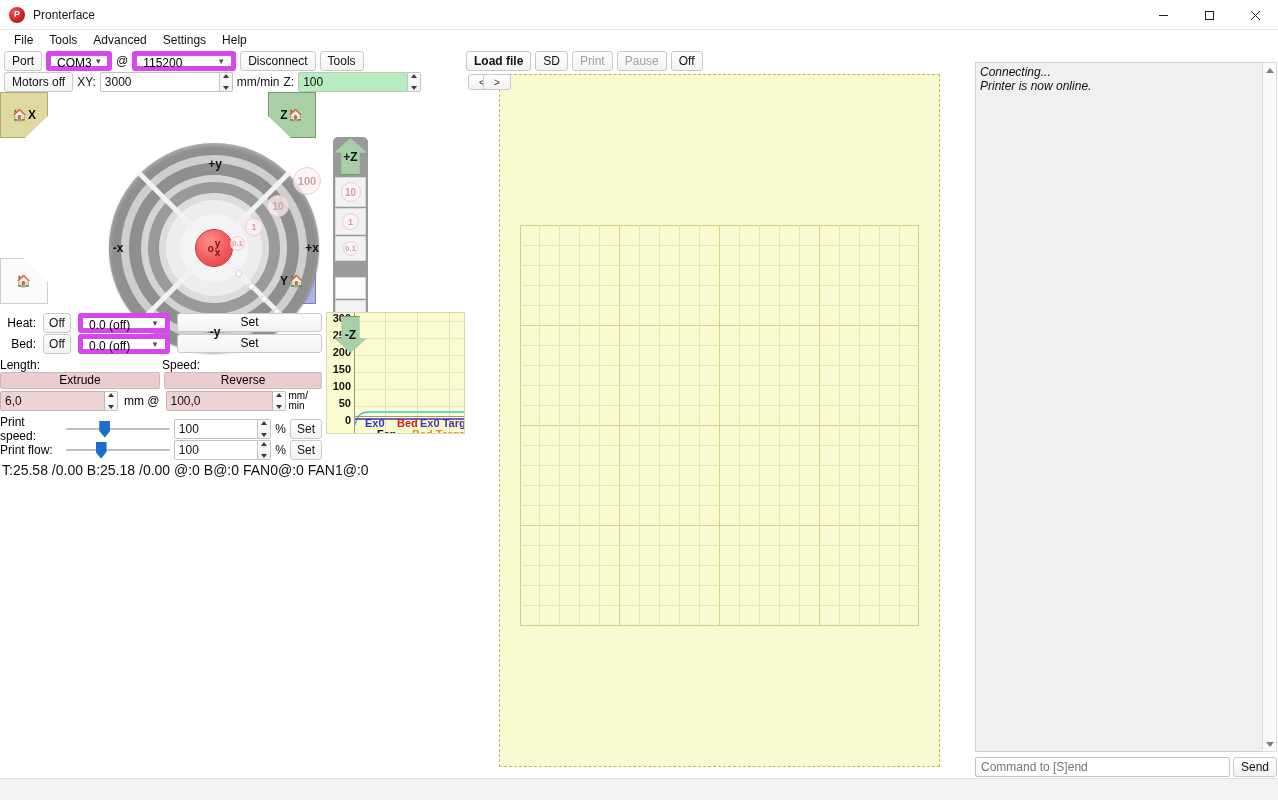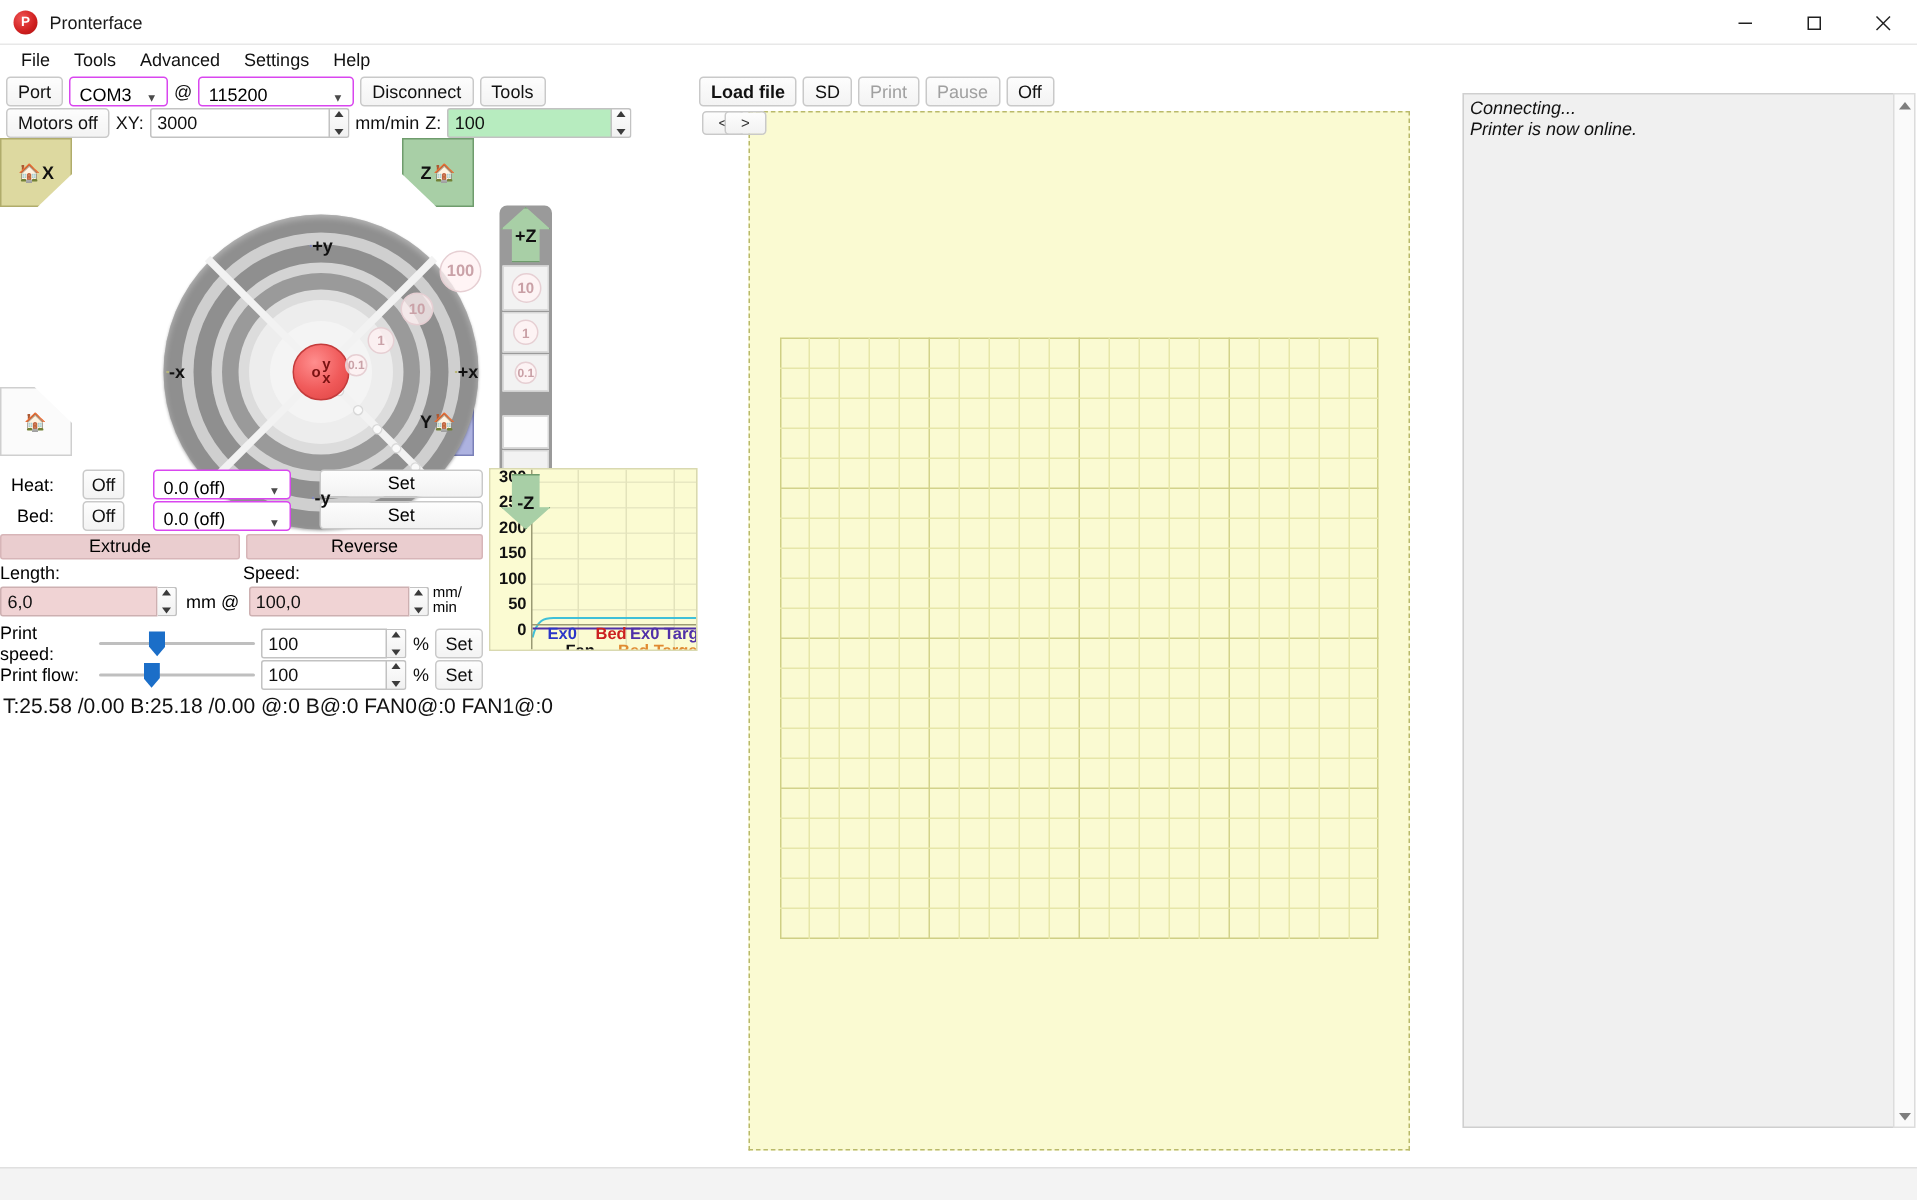--- a/index.html
+++ b/index.html
@@ -104,25 +104,25 @@
     color: #111;
     height: 20px;
     line-height: 15px;
     white-space: nowrap;
     font-family: "Liberation Sans", sans-serif;
   }
   .wbtn.disabled { color: #a0a0a0; }
 
   .wcombo {
     background: #fff;
-    border: 1px solid #d946ef;
+    border: 5px solid #d946ef;
     border-radius: 3px;
     height: 20px;
     display: inline-flex;
-    align-items: flex-end;
+    align-items: flex-start;
     padding: 0 2px 0 6px;
     font-size: 12px;
     position: relative;
   }
   .wcombo .cval { flex: 1; white-space: nowrap; }
   .wcombo .chev {
     width: 16px; text-align: center;
     color: #4a4a4a; font-size: 9px;
   }
 
@@ -344,21 +344,21 @@
     border-radius: 50%;
     border: 1px solid #e6cfd3;
     background: rgba(255,242,244,.8);
     color: #c9a0a6;
     display: flex; align-items: center; justify-content: center;
     font-weight: bold;
   }
 
   
   #heatsec { position: absolute; left: 0; top: 262px; width: 322px; }
-  .hrow { display: flex; align-items: center; height: 21px; margin-bottom: 0px; gap: 19px; }
+  .hrow { display: flex; align-items: center; height: 21px; margin-bottom: 0px; gap: 7px; }
   .hrow .rlbl { width: 36px; text-align: right; font-size: 12px; }
   .setbtn {
     flex: 1;
     background: linear-gradient(#fdfdfd,#f2f2f2);
     border: 1px solid #c9c9c9;
     border-radius: 3px;
     height: 19px;
     font-size: 12px;
     text-align: center;
     line-height: 17px;
@@ -726,27 +726,27 @@
         <span class="wbtn" style="width:28px;text-align:center;padding:2px 0">Off</span>
         <span class="wcombo" style="width:92px">
           <span class="cval">0.0 (off)</span>
           <span class="chev">▾</span>
         </span>
         <span class="setbtn">Set</span>
       </div>
     </div>
 
     <div id="extsec">
+      <div style="display:flex;margin-top:2px">
+        <span class="exlbl" style="width:162px">Length:</span>
+        <span class="exlbl">Speed:</span>
+      </div>
       <div style="display:flex;gap:4px">
         <span class="exbtn" style="width:160px">Extrude</span>
         <span class="exbtn" style="width:158px">Reverse</span>
-      </div>
-      <div style="display:flex;margin-top:2px">
-        <span class="exlbl" style="width:162px">Length:</span>
-        <span class="exlbl">Speed:</span>
       </div>
       <div style="display:flex;align-items:center;margin-top:2px;gap:0">
         <span class="wtext pink" style="width:105px;border-radius:2px 0 0 2px">6,0</span>
         <span class="spinner">
             <i class="up"></i>
             <i class="dn"></i>
           </span>
         <span class="exlbl" style="margin:0 6px">mm @</span>
         <span class="wtext pink" style="width:107px;border-radius:2px 0 0 2px">100,0</span>
         <span class="spinner">
@@ -892,20 +892,24 @@
       <div>Printer is now online.</div>
     </div>
     <div id="console-scroll">
       <span class="sarrow top">
           <i class="up"></i>
         </span>
       <span class="sarrow bot">
           <i class="dn"></i>
         </span>
     </div>
+    <div id="cmdrow">
+      <input id="cmdinput" type="text" placeholder="Command to [S]end" style="">
+      <span class="wbtn" id="sendbtn">Send</span>
+    </div>
     <svg id="resizegrip" viewBox="0 0 12 12">
       <g fill="#9a9a9a">
         <rect x="9" y="1" width="2" height="2"></rect>
         <rect x="9" y="5" width="2" height="2"></rect>
           <rect x="5" y="5" width="2" height="2"></rect>
         <rect x="9" y="9" width="2" height="2"></rect>
           <rect x="5" y="9" width="2" height="2"></rect>
           <rect x="1" y="9" width="2" height="2"></rect>
       </g>
     </svg>

